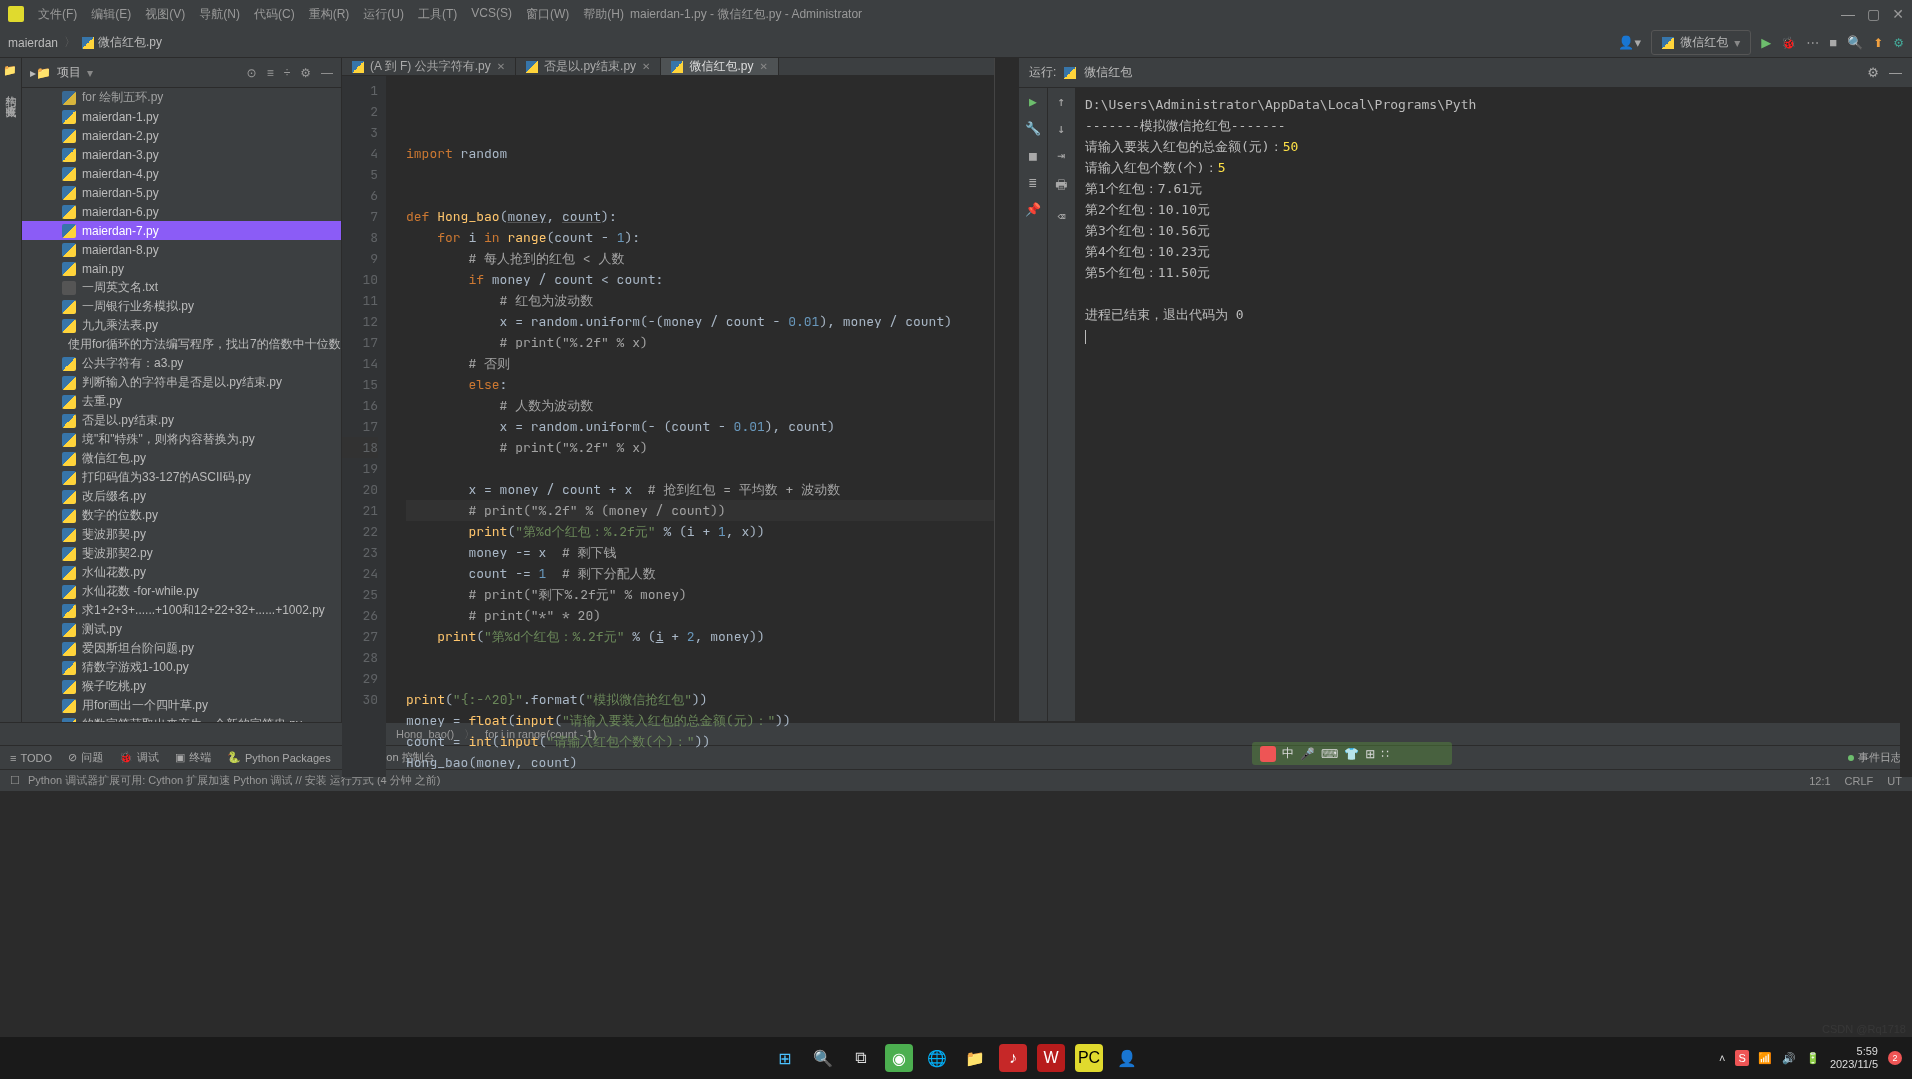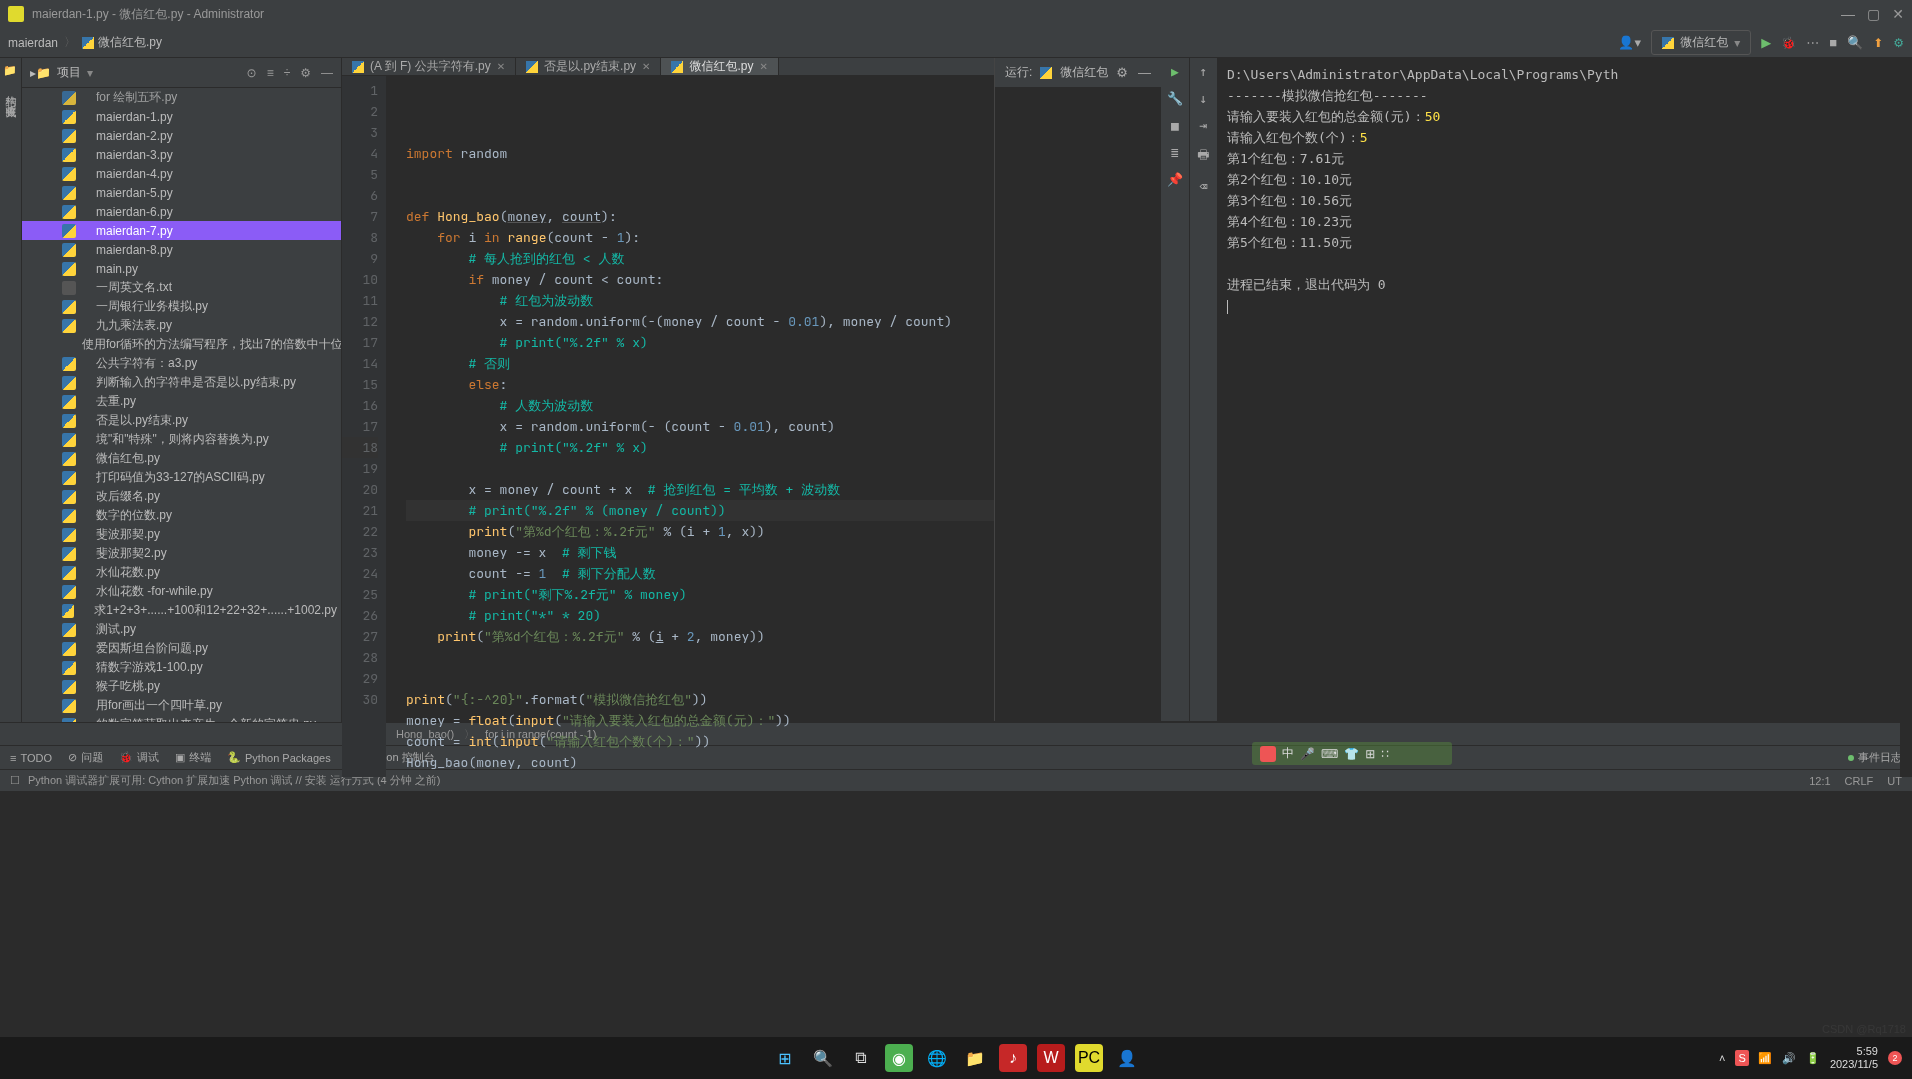--- a/index.html
+++ b/index.html
@@ -44,46 +44,46 @@
 
 .main-row { display: flex; height: 664px; }
 .leftbar { width: 22px; background: #3c3f41; border-right: 1px solid #2b2b2b; display: flex; flex-direction: column; align-items: center; padding-top: 6px; gap: 10px; }
 .leftbar .vlabel { writing-mode: vertical-rl; color: #aaa; font-size: 11px; }
 
 .project-pane { width: 320px; background: #3c3f41; border-right: 1px solid #2b2b2b; display: flex; flex-direction: column; }
 .project-header { display: flex; align-items: center; padding: 6px 8px; border-bottom: 1px solid #2b2b2b; }
 .project-header .title { display: flex; align-items: center; gap: 6px; flex: 1; }
 .project-header .tools { display: flex; gap: 10px; color: #999; }
 .project-tree { flex: 1; overflow-y: auto; padding: 0 0 4px; }
-.tree-item { display: flex; align-items: center; gap: 20px; padding: 2px 4px 2px 40px; height: 19px; color: #bbb; white-space: nowrap; cursor: pointer; }
+.tree-item { display: flex; align-items: center; gap: 6px; padding: 2px 4px 2px 40px; height: 19px; color: #bbb; white-space: nowrap; cursor: pointer; }
 .tree-item.selected { background: #8b5cf6; color: #fff; }
 .tree-item .fi { width: 14px; height: 14px; border-radius: 2px; display: inline-block; }
 .fi-py { background: linear-gradient(135deg,#3775a9 50%,#ffd43b 50%); }
 .fi-txt { background: #555; }
 .tree-item.faded { opacity: 0.8; }
 
 .editor-area { flex: 1; display: flex; flex-direction: column; background: #2b2b2b; min-width: 0; }
 .editor-tabs { height: 30px; background: #3c3f41; display: flex; align-items: stretch; border-bottom: 1px solid #2b2b2b; }
 .tab { display: flex; align-items: center; gap: 6px; padding: 0 10px; color: #aaa; border-right: 1px solid #2b2b2b; }
 .tab.active { background: #4e5254; color: #ddd; }
 .tab .x { color: #888; font-size: 10px; }
 .editor-body { flex: 1; display: flex; position: relative; font-family: "JetBrains Mono", Consolas, monospace; font-size: 13px; }
 .gutter { width: 44px; background: #313335; text-align: right; padding: 4px 8px 4px 0; color: #606366; line-height: 21px; user-select: none; }
 .code { flex: 1; padding: 4px 0 4px 20px; line-height: 21px; white-space: pre; color: #a9b7c6; position: relative; overflow: hidden; }
 .code .line.current { background: #323232; }
 .code .kw { color: #cc7832; }
 .code .fn { color: #ffc66d; }
 .code .num { color: #6897bb; }
 .code .str { color: #6a8759; }
-.code .cmt { color: #14b8a6; }
+.code .cmt { color: #a3a3a3; }
 .code .param { color: #a9b7c6; text-decoration: underline; text-decoration-color: #555; }
 .editor-annotations { position: absolute; top: 6px; right: 30px; color: #999; display: flex; gap: 10px; font-size: 11px; }
 .editor-scroll { position: absolute; right: 0; top: 0; width: 12px; height: 100%; background: #2b2b2b; }
 .editor-scroll .thumb { position: absolute; right: 2px; top: 180px; width: 8px; height: 120px; background: #555; border-radius: 4px; }
-.run-panel-fixed { position: absolute; left: 994px; top: 58px; right: 0; height: 663px; background: #2b2b2b; border-left: 1px solid #444; display: flex; flex-direction: row; }
+.run-panel-fixed { position: absolute; left: 994px; top: 58px; right: 0; height: 663px; background: #2b2b2b; border-left: 1px solid #444; display: flex; flex-direction: column; padding-left: 24px; }
 .run-header { height: 30px; background: #3c3f41; display: flex; align-items: center; padding: 0 10px; gap: 8px; justify-content: space-between; border-bottom: 1px solid #2b2b2b; }
 .run-header .left { display: flex; gap: 8px; align-items: center; }
 .run-body { flex: 1; display: flex; font-family: Consolas, monospace; font-size: 13px; }
 .run-tools { width: 28px; background: #3c3f41; display: flex; flex-direction: column; align-items: center; padding-top: 6px; gap: 12px; }
 .run-tools2 { width: 28px; background: #3c3f41; display: flex; flex-direction: column; align-items: center; padding-top: 6px; gap: 12px; border-left: 1px solid #2b2b2b; }
 .run-output { flex: 1; padding: 6px 10px; color: #bbb; line-height: 21px; white-space: pre; }
 .run-output .user-in { color: #fde047; }
 .run-output .caret { display: inline-block; width: 1px; height: 14px; background: #bbb; vertical-align: middle; }
 
 .breadcrumb-bar { height: 23px; background: #3c3f41; border-top: 1px solid #2b2b2b; display: flex; align-items: center; padding: 0 396px; gap: 10px; color: #999; font-size: 11px; }
@@ -105,20 +105,33 @@
 .watermark { position: absolute; right: 6px; bottom: 44px; color: rgba(255,255,255,0.06); font-size: 11px; }
 
 .green-strip { position: absolute; left: 1252px; top: 742px; width: 200px; height: 23px; background: rgba(90,150,60,0.4); display: flex; align-items: center; gap: 6px; padding: 0 8px; color: #ddd; border-radius: 3px; font-size: 12px; }
 .green-strip .ico { width: 16px; height: 16px; border-radius: 3px; }
 </style>
 </head>
 <body>
 
 <div class="titlebar">
   <div class="logo"></div>
+  <div class="menu-items" id="menu-items">
+      <span>文件(F)</span>
+      <span>编辑(E)</span>
+      <span>视图(V)</span>
+      <span>导航(N)</span>
+      <span>代码(C)</span>
+      <span>重构(R)</span>
+      <span>运行(U)</span>
+      <span>工具(T)</span>
+      <span>VCS(S)</span>
+      <span>窗口(W)</span>
+      <span>帮助(H)</span>
+    </div>
   <div class="title-center">maierdan-1.py - 微信红包.py - Administrator</div>
   <div class="win-controls">
     <span>—</span>
     <span>▢</span>
     <span>✕</span>
   </div>
 </div>
 
 <div class="breadcrumb-row">
   <div class="breadcrumb">

